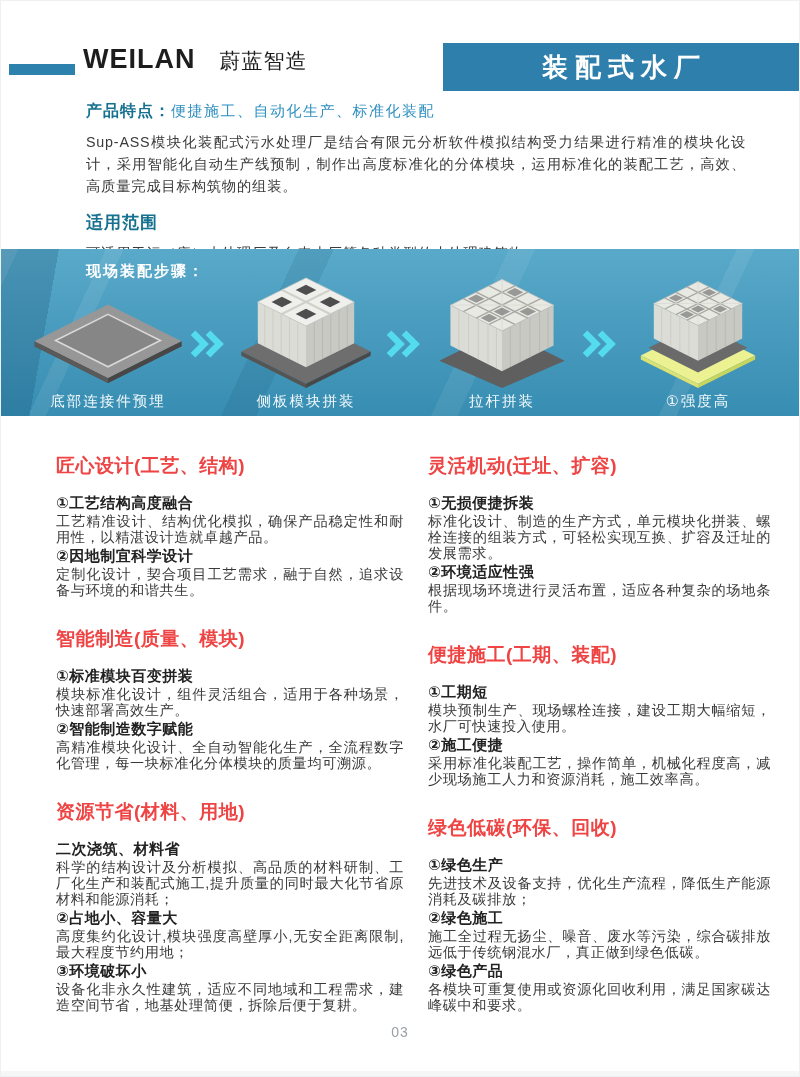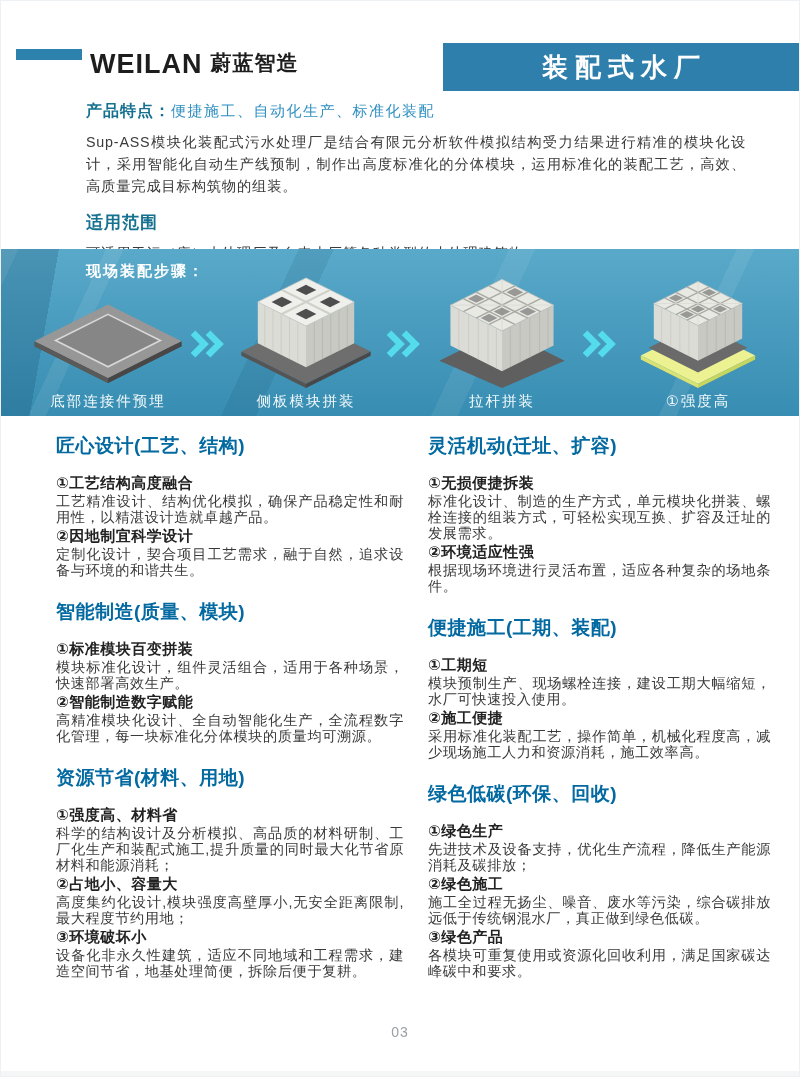--- a/index.html
+++ b/index.html
@@ -5,24 +5,24 @@
   html,body{margin:0;padding:0;}
   body{
     width:800px;height:1077px;position:relative;overflow:hidden;
     background:#ffffff;
     font-family:"Liberation Sans","DejaVu Sans",sans-serif;
     color:#3a3a3a;
     box-sizing:border-box;
     border:1px solid #eef1f3;
   }
   
-  .logo-row{position:absolute;top:48px;left:15px;display:flex;align-items:flex-start;height:26px;}
+  .logo-row{position:absolute;top:48px;left:8px;display:flex;align-items:flex-end;height:26px;}
   .logo-bar{width:66px;height:11px;background:#2d81ad;margin-right:8px;}
   .logo-en{font-size:27px;font-weight:900;color:#1d1d1d;letter-spacing:1px;font-style:normal;}
-  .logo-cn{font-size:21px;font-weight:700;color:#1d1d1d;margin-left:8px;letter-spacing:1px;}
+  .logo-cn{font-size:21px;font-weight:400;color:#1d1d1d;margin-left:24px;letter-spacing:1px;}
   .banner{
     position:absolute;top:42px;right:0;width:356px;height:48px;
     background:#2e7fab;display:flex;align-items:center;justify-content:center;
   }
   .banner span{color:#ffffff;font-size:26px;font-weight:600;letter-spacing:7px;text-indent:7px;}
   
   .intro{position:absolute;top:100px;left:85px;right:53px;}
   .feat-line{font-size:15px;margin-bottom:9px;}
   .feat-label{color:#15718f;font-weight:800;font-size:16px;letter-spacing:1px;}
   .feat-value{color:#2f8fc0;letter-spacing:1.5px;}
@@ -43,21 +43,21 @@
   }
   .band-title{position:absolute;top:13px;left:85px;color:#ffffff;font-size:15px;font-weight:800;letter-spacing:2px;}
   .steps{position:absolute;left:28px;right:24px;top:22px;bottom:0;display:flex;align-items:flex-start;}
   .step{flex:1;display:flex;flex-direction:column;align-items:center;justify-content:flex-end;height:140px;}
   .step svg{display:block;}
   .step-label{color:#f2f9fc;font-size:14.5px;letter-spacing:2px;margin-top:4px;white-space:nowrap;}
   .arrow{width:42px;display:flex;justify-content:center;margin-top:58px;}
   
   .columns{position:absolute;top:424px;left:55px;width:715px;display:grid;grid-template-columns:348px 1fr;column-gap:24px;}
   .section{margin-bottom:21px;}
-  .section-title{color:#0369a1;font-size:19px;font-weight:800;letter-spacing:0.5px;margin:8px 0 13px 0;}
+  .section-title{color:#ef4444;font-size:19px;font-weight:800;letter-spacing:0.5px;margin:28px 0 13px 0;}
   .item-heading{font-size:15px;font-weight:800;color:#222222;line-height:21px;letter-spacing:0.5px;}
   .item-body{font-size:14.2px;line-height:16px;letter-spacing:0.6px;text-align:justify;color:#3a3a3a;margin:0;}
   
   .pagenum{position:absolute;left:0;right:0;bottom:36px;text-align:center;font-size:14px;color:#9aa0a6;letter-spacing:1px;}
   .bottom-edge{position:absolute;left:0;right:0;bottom:0;height:5px;background:#f5f6f6;}
 </style>
 </head>
 <body>
 
 <div class="logo-row">
@@ -226,21 +226,21 @@
     <div class="section">
       <div class="section-title">智能制造(质量、模块)</div>
       <div class="item-heading">①标准模块百变拼装</div>
       <p class="item-body">模块标准化设计，组件灵活组合，适用于各种场景，快速部署高效生产。</p>
       <div class="item-heading">②智能制造数字赋能</div>
       <p class="item-body">高精准模块化设计、全自动智能化生产，全流程数字化管理，每一块标准化分体模块的质量均可溯源。</p>
     </div>
 
     <div class="section">
       <div class="section-title">资源节省(材料、用地)</div>
-      <div class="item-heading">①强度高、材料省</div>
+      <div class="item-heading">二次浇筑、材料省</div>
       <p class="item-body">科学的结构设计及分析模拟、高品质的材料研制、工厂化生产和装配式施工,提升质量的同时最大化节省原材料和能源消耗；</p>
       <div class="item-heading">②占地小、容量大</div>
       <p class="item-body">高度集约化设计,模块强度高壁厚小,无安全距离限制,最大程度节约用地；</p>
       <div class="item-heading">③环境破坏小</div>
       <p class="item-body">设备化非永久性建筑，适应不同地域和工程需求，建造空间节省，地基处理简便，拆除后便于复耕。</p>
     </div>
 
   </div>
   <div class="col">
 

